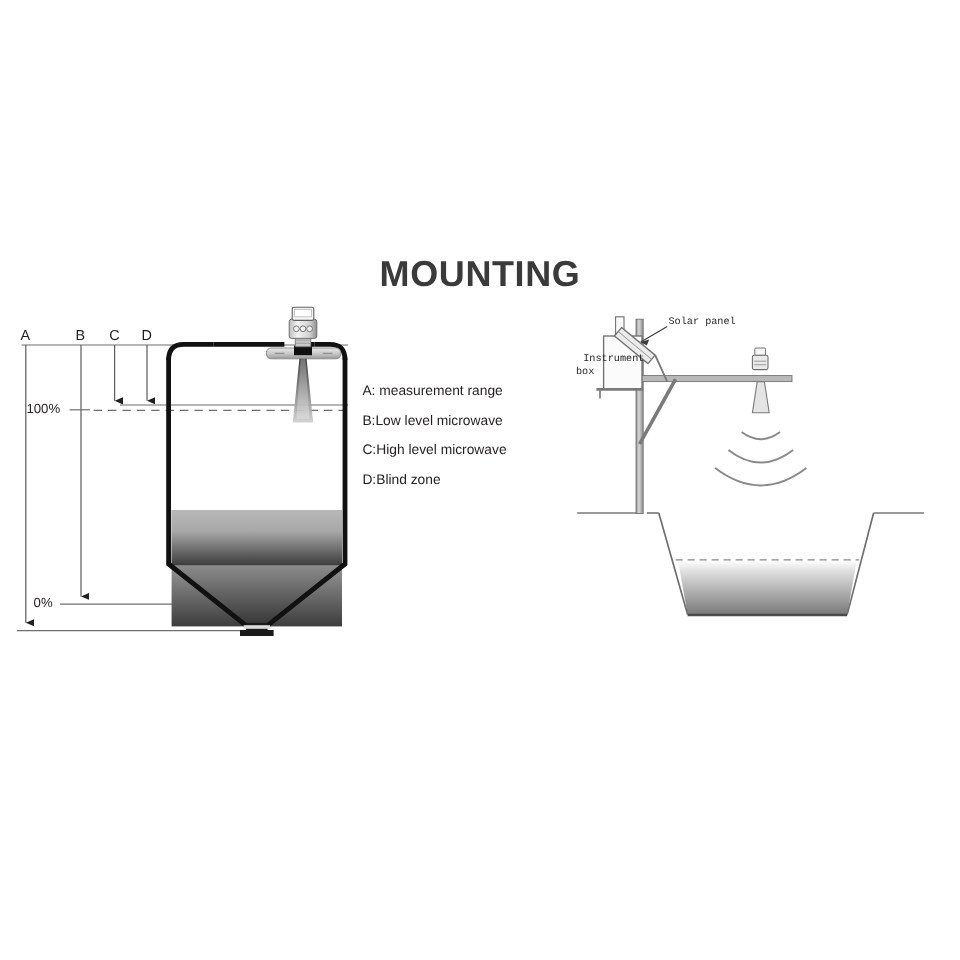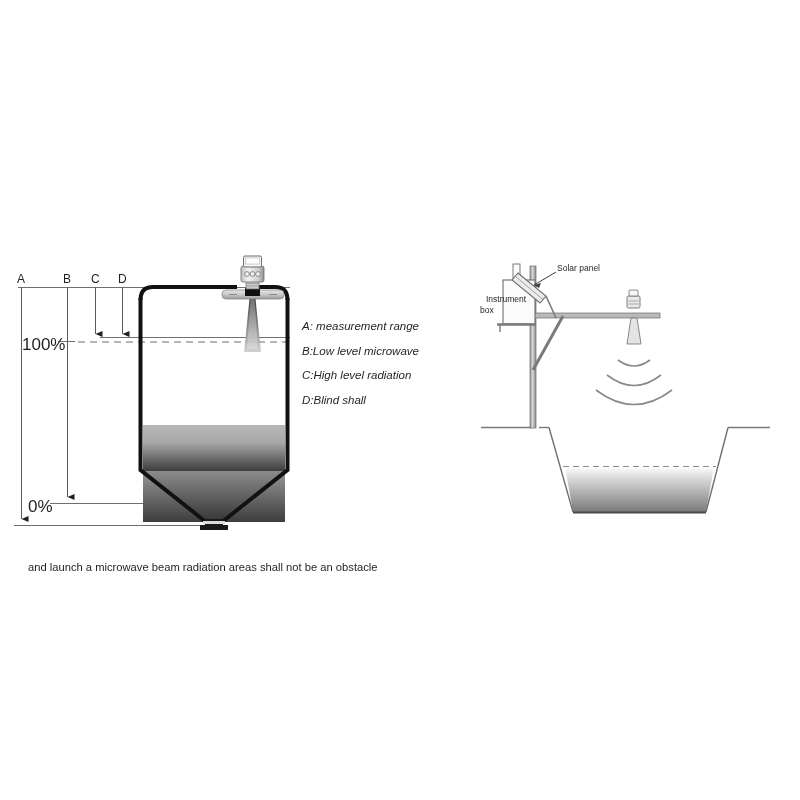--- a/index.html
+++ b/index.html
@@ -31,60 +31,61 @@
     font-size: 30px;
     font-weight: bold;
     letter-spacing: 0.5px;
     color: #3a3a3a;
   }
   .legend {
     position: absolute;
     left: 302px;
     top: 320px;
     width: 190px;
-    font-style: italic;
   }
   .legend-line {
     font-size: 11.5px;
     color: #231f20;
     margin-bottom: 12.5px;
     white-space: nowrap;
   }
   .dim-label {
     position: absolute;
     font-size: 12px;
     color: #231f20;
   }
   .pct-label {
     position: absolute;
-    font-size: 17px;
+    font-size: 11px;
     color: #231f20;
   }
   .small-label {
     position: absolute;
     font-size: 8.5px;
     color: #231f20;
     line-height: 1.25;
+    font-family: Liberation Mono, monospace;
   }
   .caption {
     position: absolute;
     left: 28px;
     top: 557px;
     width: 740px;
     font-size: 11.2px;
     line-height: 1.85;
     color: #231f20;
   }
   .caption div { white-space: nowrap; }
 </style>
 </head>
 <body>
 
 <div id="stage">
 
+  <div class="title">MOUNTING</div>
 
   <svg width="800" height="800" style="position:absolute;left:0;top:0;">
     <defs>
       <linearGradient id="siloFill" x1="0" y1="0" x2="0" y2="1">
         <stop offset="0%" stop-color="#b8b8b8"></stop>
         <stop offset="38%" stop-color="#a8a8a8"></stop>
         <stop offset="100%" stop-color="#3d3d3d"></stop>
       </linearGradient>
       <linearGradient id="coneFill" x1="0" y1="0" x2="0" y2="1">
         <stop offset="0%" stop-color="#8d8d8d"></stop>
@@ -245,25 +246,24 @@
   <div class="dim-label" style="left:63px;  top:272px;">B</div>
   <div class="dim-label" style="left:91px;  top:272px;">C</div>
   <div class="dim-label" style="left:118px; top:272px;">D</div>
 
   <div class="pct-label" style="left:22px; top:335px;">100%</div>
   <div class="pct-label" style="left:28px; top:497px;">0%</div>
 
   <div class="legend">
     <div class="legend-line">A: measurement range</div>
     <div class="legend-line">B:Low level microwave</div>
-    <div class="legend-line">C:High level radiation</div>
-    <div class="legend-line">D:Blind shall</div>
+    <div class="legend-line">C:High level microwave</div>
+    <div class="legend-line">D:Blind zone</div>
   </div>
 
   <div class="small-label" style="left:557px; top:263px;">Solar panel</div>
   <div class="small-label" style="left:486px; top:294px;">Instrument</div>
   <div class="small-label" style="left:480px; top:305px;">box</div>
 
   <div class="caption">
-    <div>and launch a microwave beam radiation areas shall  not be an obstacle</div>
   </div>
 
 </div>
 
 </body></html>

